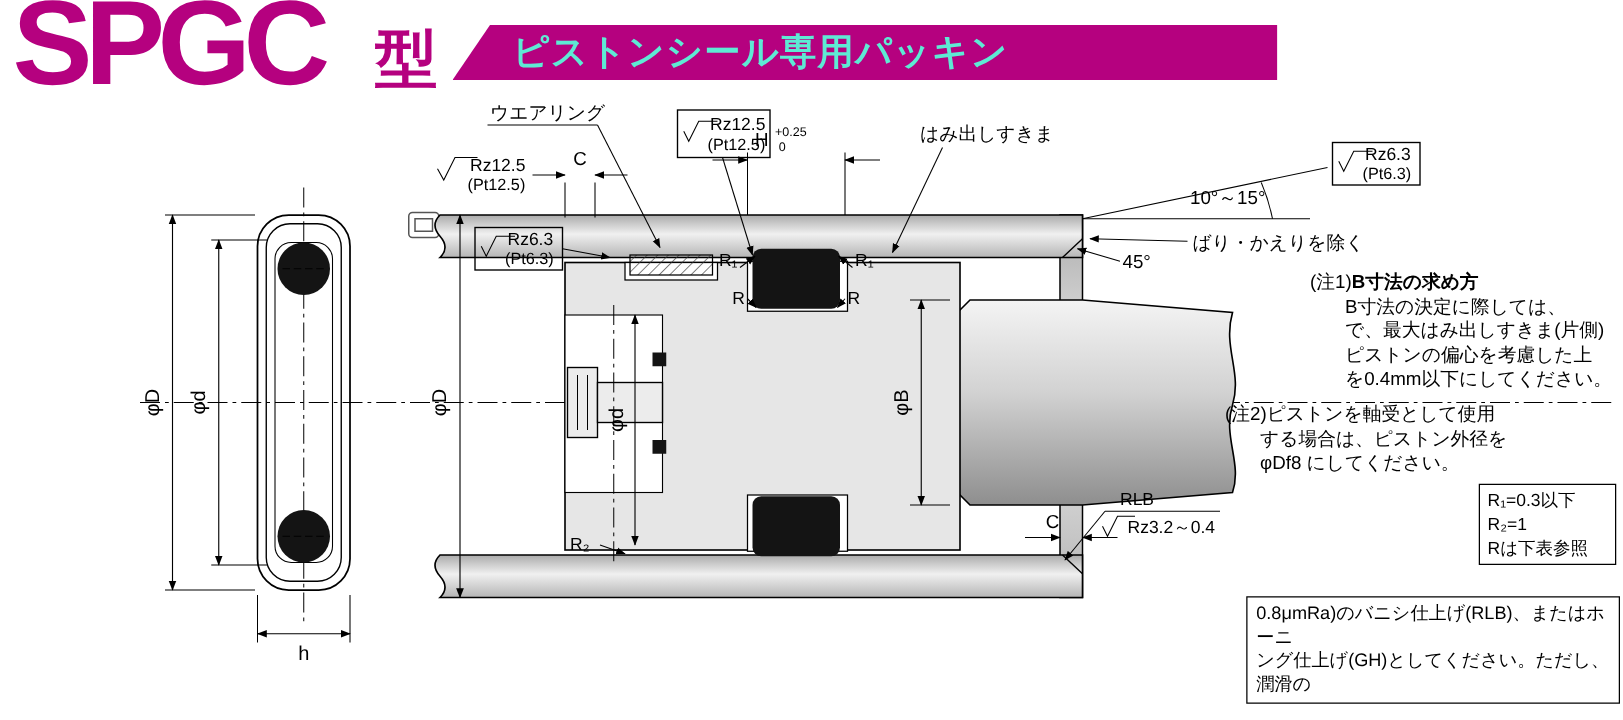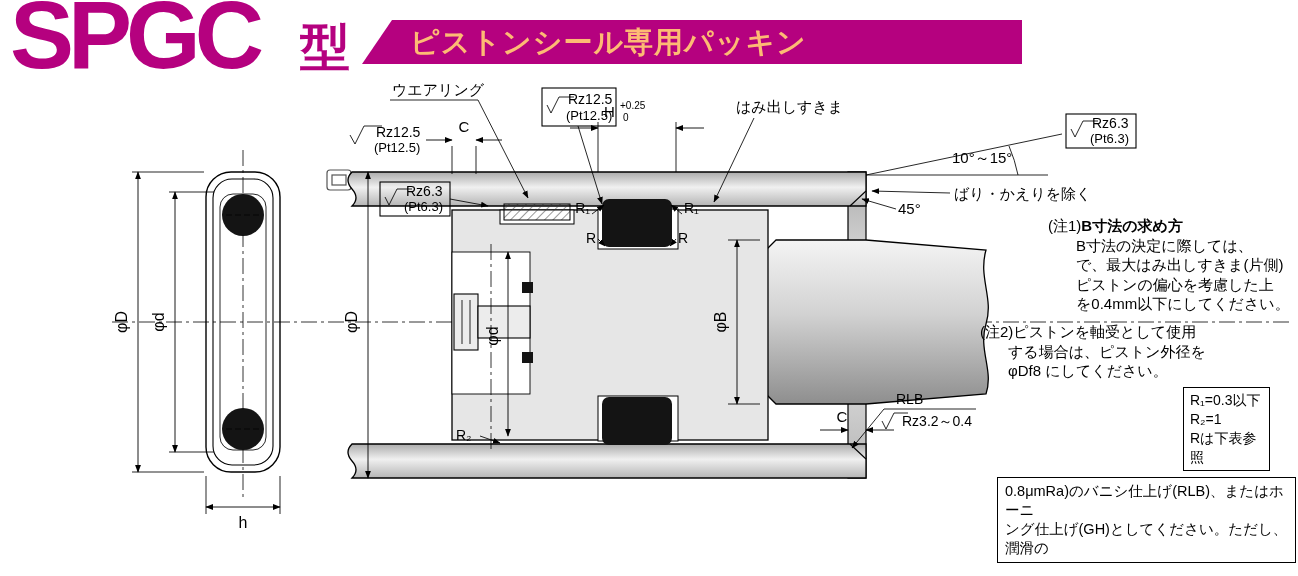--- a/index.html
+++ b/index.html
@@ -7,28 +7,28 @@
   body{width:1298px;height:576px;position:relative;overflow:hidden;
        font-family:"Liberation Sans","DejaVu Sans",sans-serif;color:#000}
   .page{position:absolute;inset:0;background:#fff}
 
   
   .brand{position:absolute;left:10px;top:-18px;font-size:96px;font-weight:800;
          letter-spacing:-6px;color:#b5017f;line-height:106px;white-space:nowrap}
   .brand-suffix{position:absolute;left:300px;top:14px;font-size:50px;font-weight:800;color:#b5017f}
   .banner{position:absolute;left:362px;top:20px;width:660px;height:44px;background:#b5017f;
           clip-path:polygon(30px 0,100% 0,100% 100%,0 100%);
-          color:#fdba74;font-size:29px;font-weight:700;line-height:44px;padding-left:48px;
+          color:#5eead4;font-size:29px;font-weight:700;line-height:44px;padding-left:48px;
           letter-spacing:1px;white-space:nowrap}
 
   
   .note{position:absolute;font-size:15px;line-height:19.5px}
   .note .body{margin-left:28px}
   .box{position:absolute;border:1.4px solid #000;background:#fff}
-  .r-box{left:1183px;top:387px;width:87px;font-size:14px;line-height:19px;padding:3px 6px}
+  .r-box{left:1183px;top:387px;width:110px;font-size:14px;line-height:19px;padding:3px 6px}
   .cyl-box{left:997px;top:477px;width:299px;font-size:14.5px;line-height:19px;padding:4px 7px}
 
   
   svg.drawing{position:absolute;inset:0}
   svg text{font-family:"Liberation Sans","DejaVu Sans",sans-serif;fill:#000;font-size:15px}
   .t14{font-size:14px}.t13{font-size:13px}.t10{font-size:10px}.t16{font-size:16px}
   .outline{stroke:#000;stroke-width:1.4;fill:none}
   .med{stroke:#000;stroke-width:1.1;fill:none}
   .thin{stroke:#000;stroke-width:.85;fill:none}
   .dim{stroke:#000;stroke-width:.9;fill:none}

